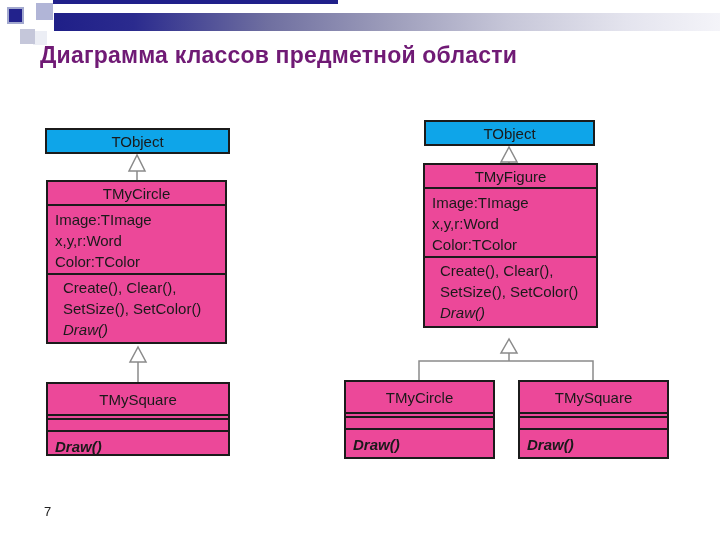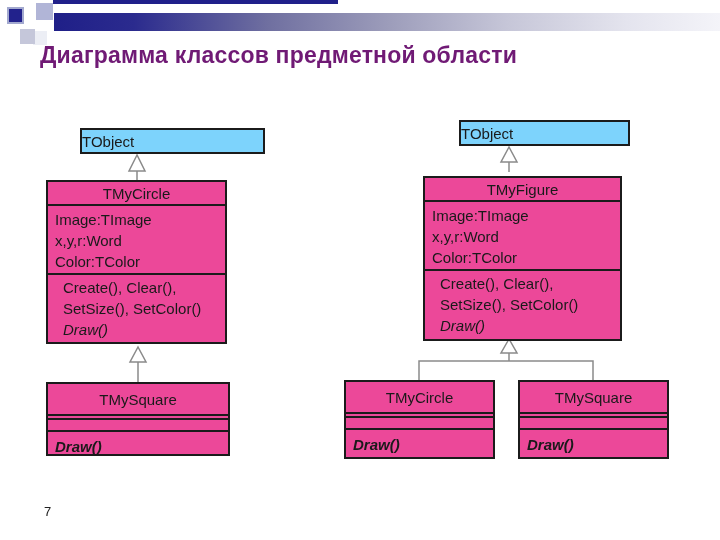--- a/index.html
+++ b/index.html
@@ -17,38 +17,38 @@
   .deco-sq-white { position:absolute; left:33px; top:31px; width:14px; height:14px; background:#eceef5; }
   .deco-sq-lav   { position:absolute; left:20px; top:29px; width:15px; height:15px; background:#c5c7da; }
 
   .title { position:absolute; left:40px; top:42px; width:640px;
            font-size:23px; font-weight:bold; color:#701a75; letter-spacing:0.2px; }
 
   .page-number { position:absolute; left:44px; top:504px; font-size:13px; color:#222; }
 
   
   .uml { position:absolute; background:#ec4899; border:2px solid #1b1b1b; font-size:15px; line-height:21px; }
-  .uml-head { background:#7dd3fc; display:flex; align-items:center; justify-content:flex-start;margin-left:35px; }
+  .uml-head { background:#0ea5e9; display:flex; align-items:center; justify-content:center; }
   .c-name  { height:24px; border-bottom:2px solid #1b1b1b; display:flex; align-items:center; justify-content:center; }
   .c-attrs { height:69px; border-bottom:2px solid #1b1b1b; padding:3px 4px 17px 7px; }
   .c-meth  { padding:2px 4px 0 15px; }
   .c-meth .abstract, .c-attrs .abstract { font-style:italic; }
 
   
   .s-name   { height:32px; border-bottom:2px solid #1b1b1b; display:flex; align-items:center; justify-content:center; }
   .s-sliver { height:4px;  border-bottom:2px solid #1b1b1b; }
   .s-empty  { height:12px; border-bottom:2px solid #1b1b1b; }
   .s-meth   { padding:4px 4px 0 7px; font-weight:bold; font-style:italic; }
 
   
   .l-tobject  { left:45px;  top:128px; width:185px; height:26px; }
   .l-circle   { left:46px;  top:180px; width:181px; height:164px; }
   .l-square   { left:46px;  top:382px; width:184px; height:74px; }
   .r-tobject  { left:424px; top:120px; width:171px; height:26px; }
-  .r-figure   { left:423px; top:176px; width:199px; height:165px; }
+  .r-figure   { left:423px; top:163px; width:175px; height:165px; }
   .r-circle   { left:344px; top:380px; width:151px; height:79px; }
   .r-square   { left:518px; top:380px; width:151px; height:79px; }
 
   .connector-layer { position:absolute; left:0; top:0; width:720px; height:540px; pointer-events:none; }
   .connector-layer line, .connector-layer polyline { stroke:#8a8a8a; stroke-width:1.5; fill:none; }
   .connector-layer polygon { stroke:#8a8a8a; stroke-width:1.5; fill:#ffffff; }
 </style>
 </head>
 <body>
 

